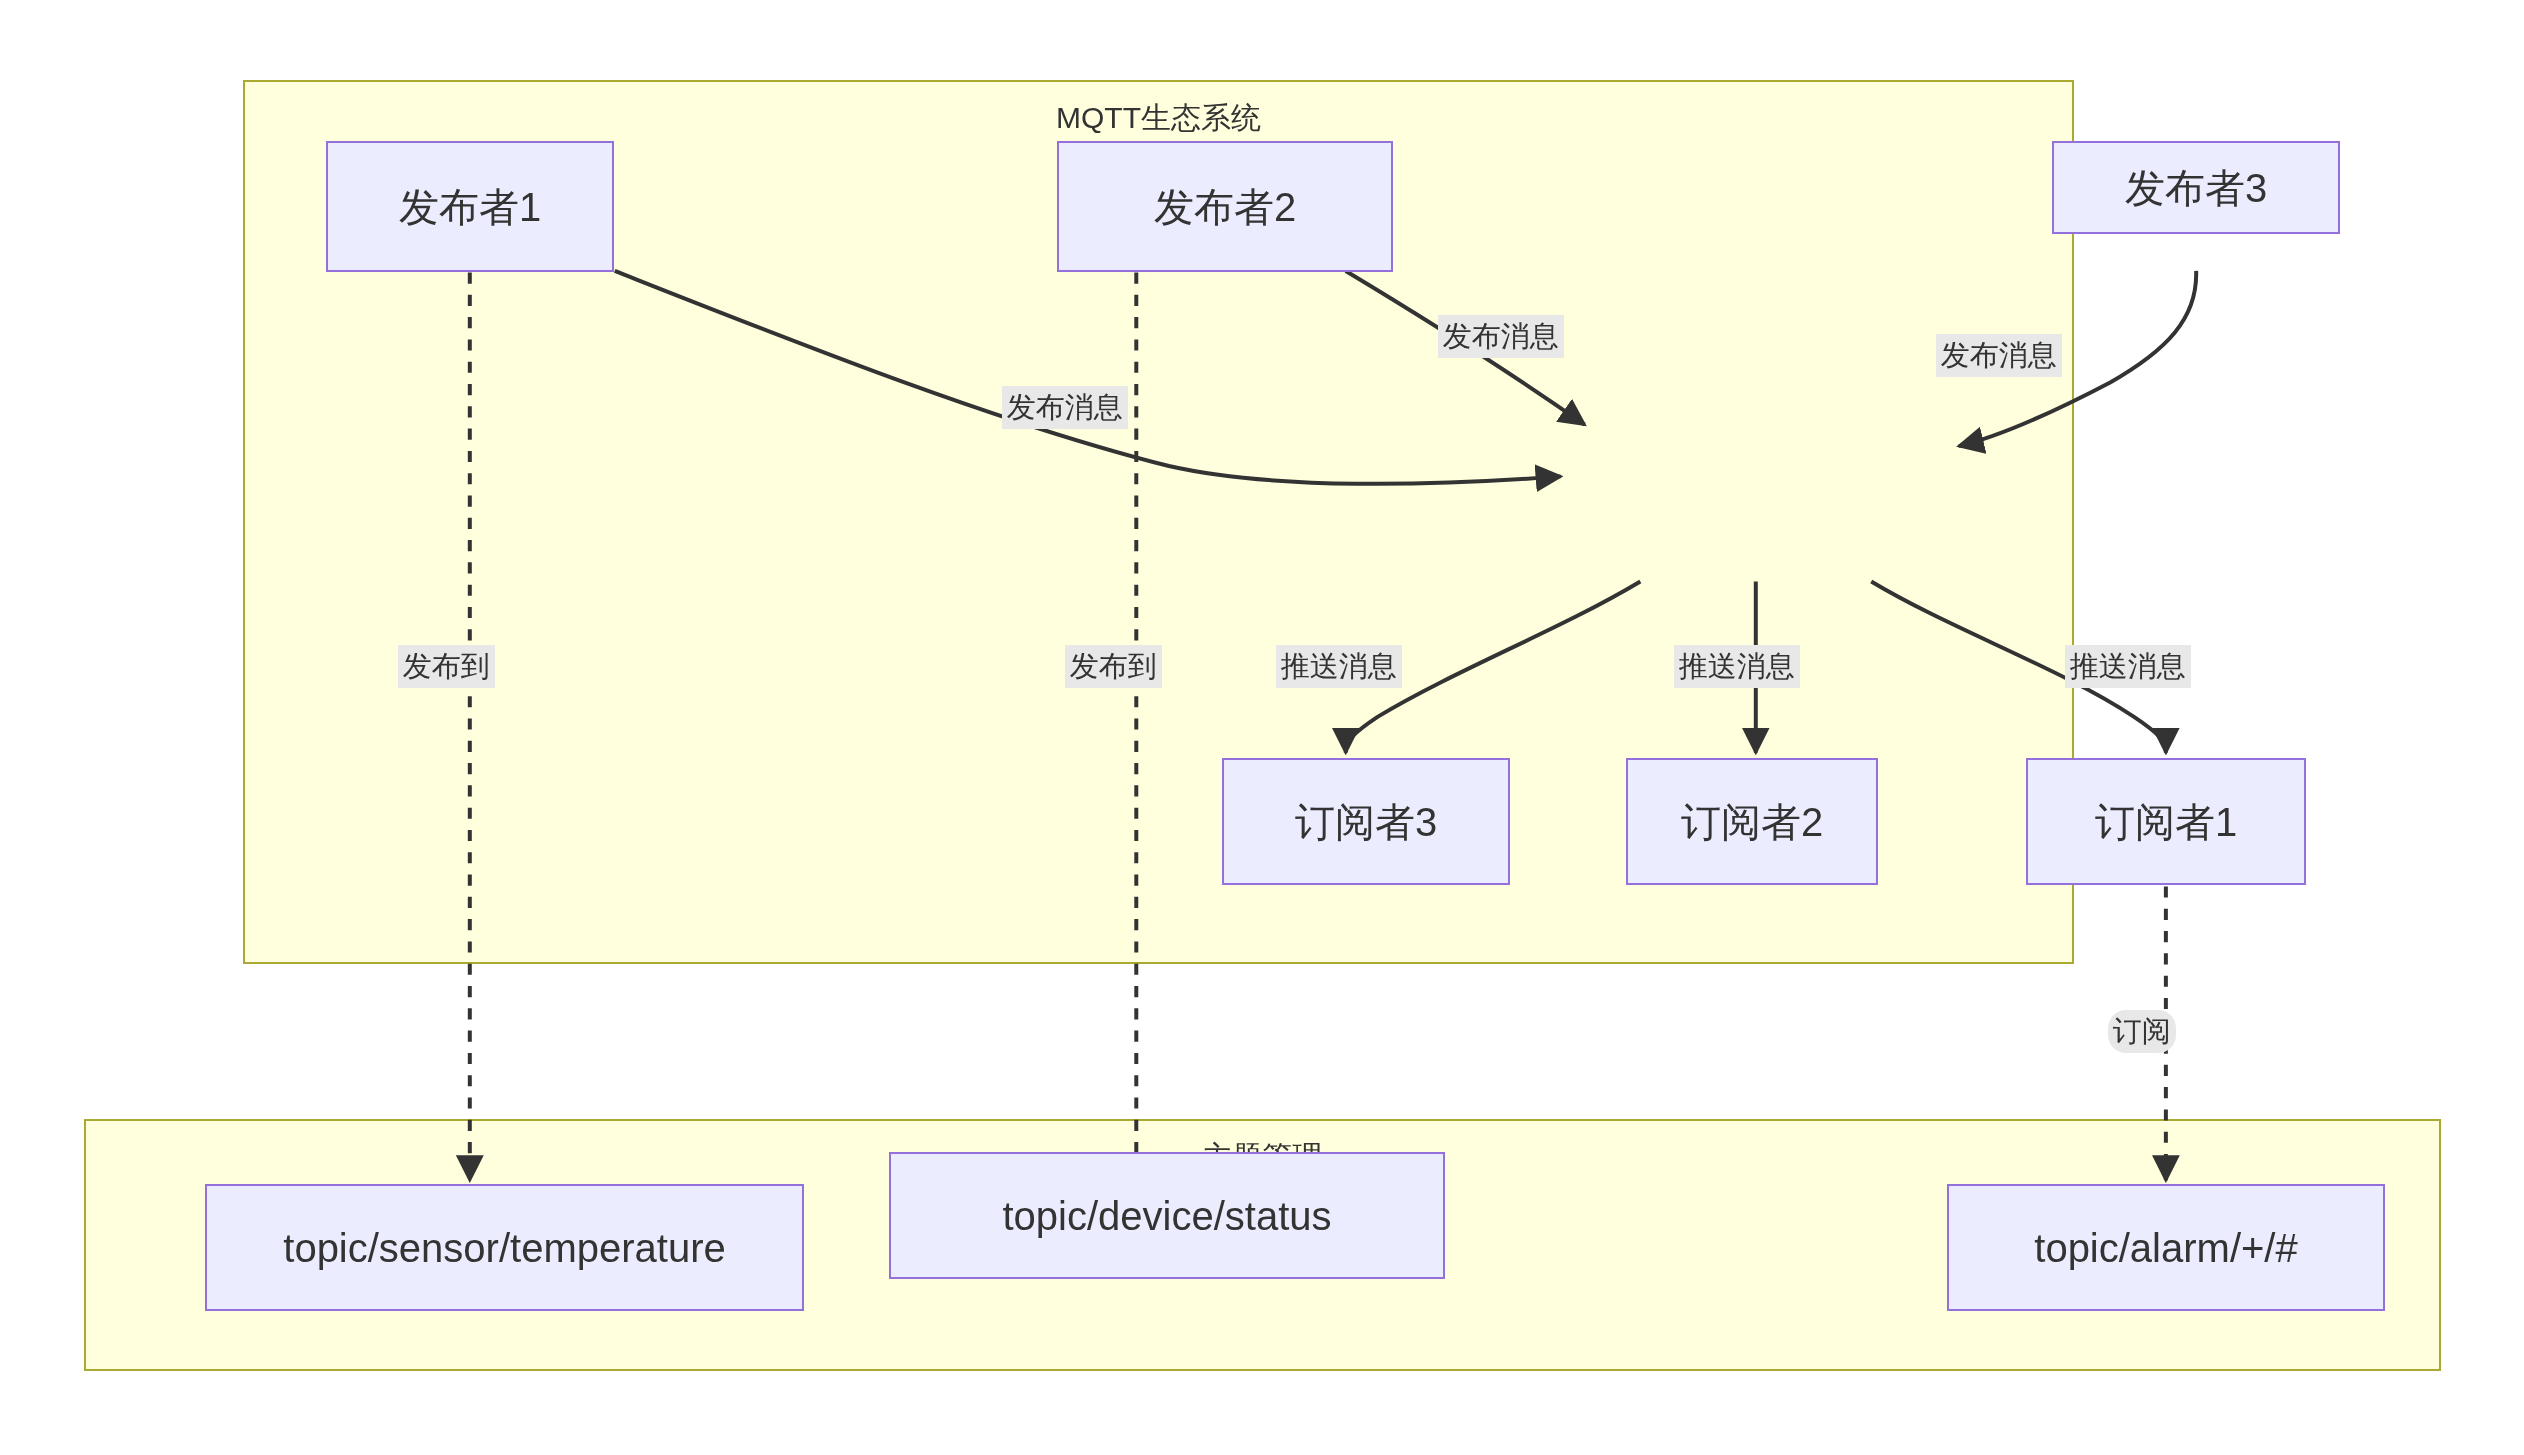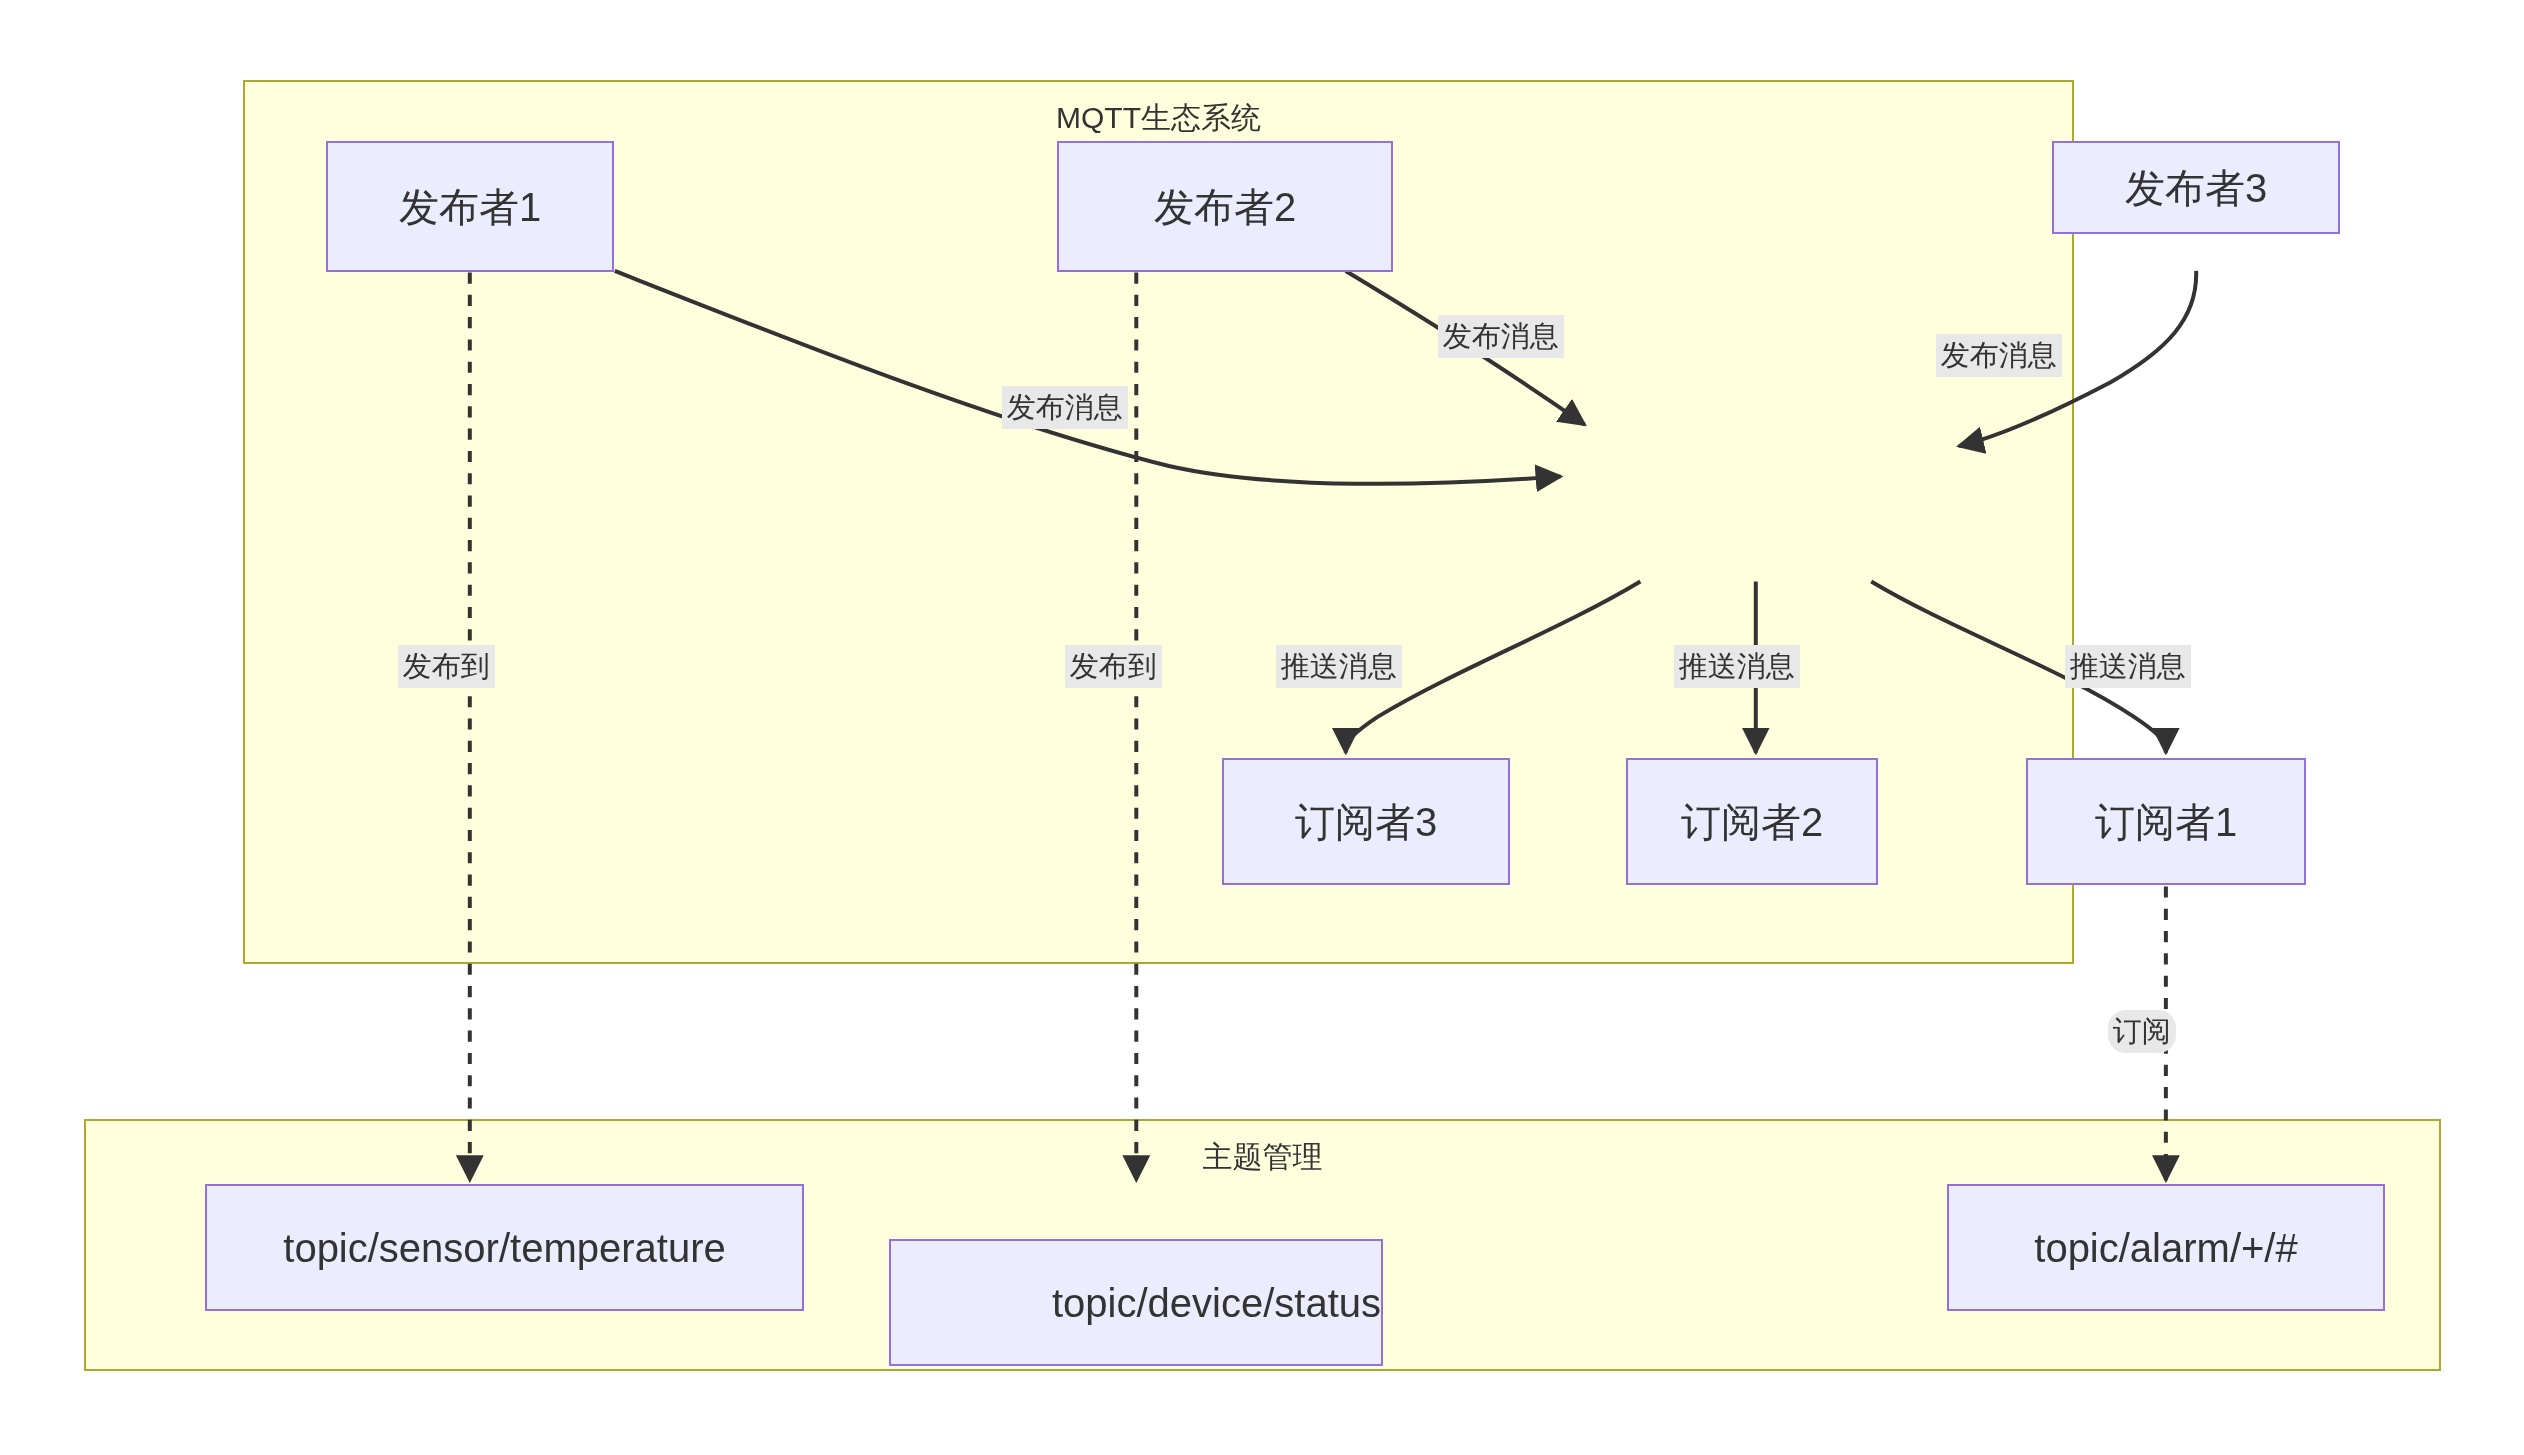--- a/index.html
+++ b/index.html
@@ -126,21 +126,21 @@
   </div>
 
   <div class="node" style="left:2026px; top:758px; width:280px; height:127px;">
     <span>订阅者1</span>
   </div>
 
   <div class="node" style="left:171px; top:1184px; width:599px; height:127px;margin-left:34px;">
     <span>topic/sensor/temperature</span>
   </div>
 
-  <div class="node" style="left:889px; top:1239px; width:494px; height:127px;justify-content:flex-end;">
+  <div class="node" style="left:889px; top:1152px; width:556px; height:127px;">
     <span>topic/device/status</span>
   </div>
 
   <div class="node" style="left:1947px; top:1184px; width:438px; height:127px;">
     <span>topic/alarm/+/#</span>
   </div>
 
   <div class="edge-label" style="left:1002px; top:386px;">发布消息</div>
 
   <div class="edge-label" style="left:1438px; top:315px;">发布消息</div>

